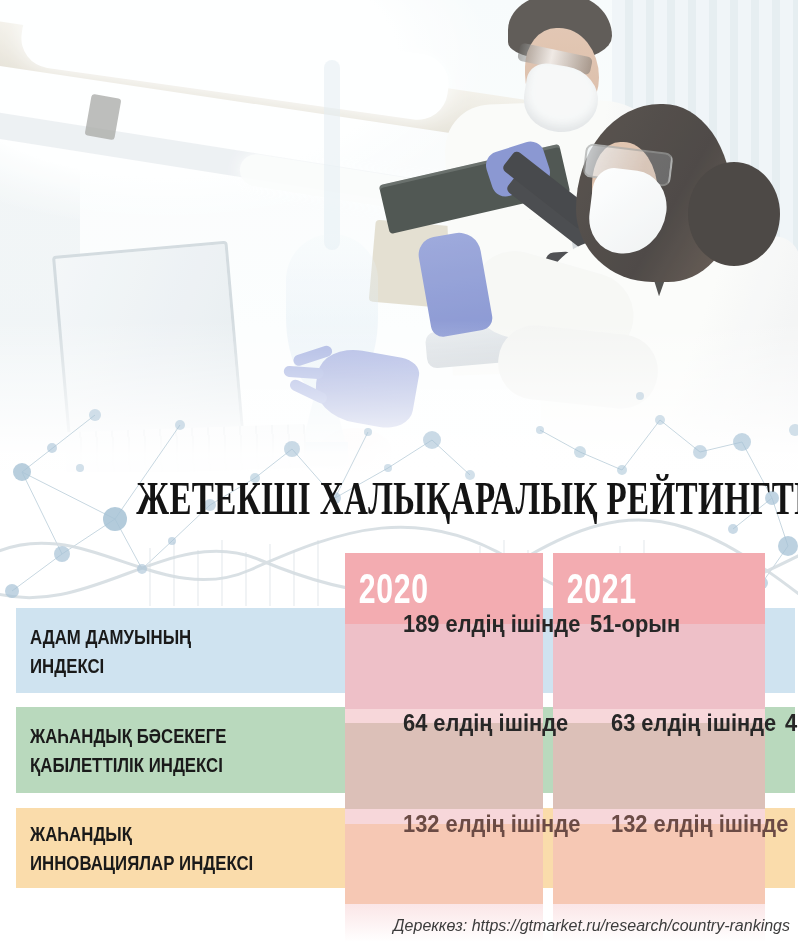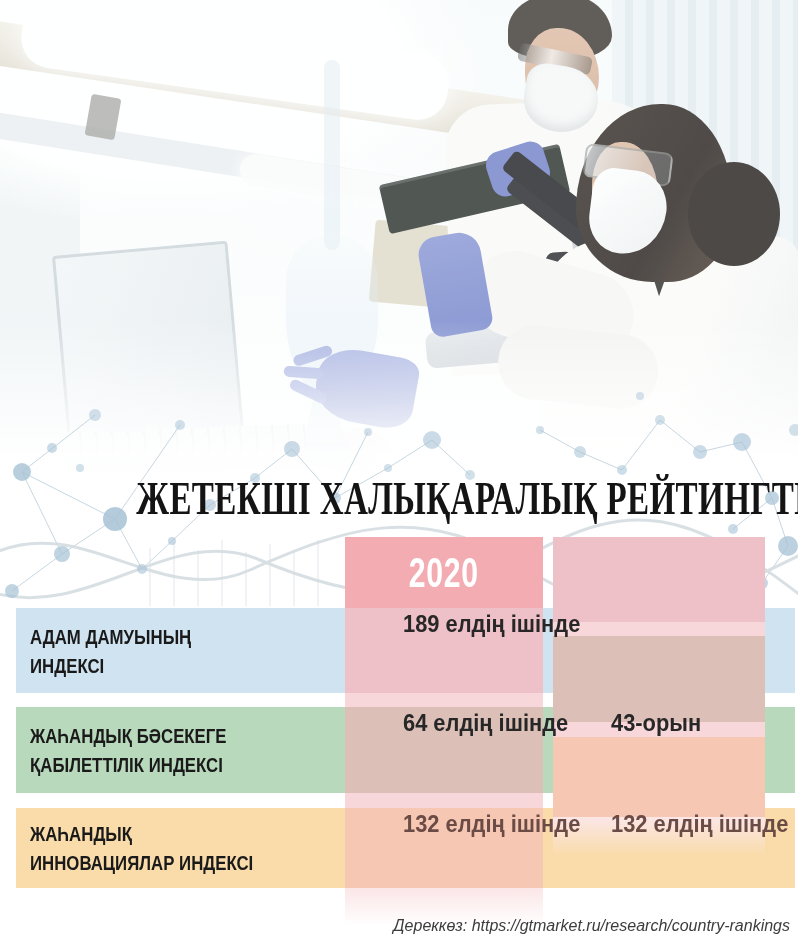--- a/index.html
+++ b/index.html
@@ -108,21 +108,21 @@
         justify-content:center;padding-left:14px;box-sizing:border-box;}
   .band .lbl{font-weight:700;font-size:21px;line-height:29px;color:var(--label-text,#1a1a1a);}
   .band .lbl span{display:inline-block;transform:scaleX(.8);transform-origin:0 50%;white-space:nowrap;}
   .band1{top:608px;height:85px;background:var(--row-blue,#cfe3f0);}
   .band2{top:707px;height:86px;background:var(--row-green,#b9d9bd);}
   .band3{top:808px;height:80px;background:var(--row-orange,#fadcab);}
 
   
   .pinkcol{position:absolute;top:537px;height:389px;z-index:4;}
   .pc1{left:345px;width:198px;} .pc2{left:553px;width:212px;}
-  .pinkcol .hseg{height:71px;background:var(--pink-header,#f3acb1);display:flex;align-items:center;justify-content:center;}
+  .pinkcol .hseg{height:71px;background:var(--pink-header,#f3acb1);display:flex;align-items:center;justify-content:flex-start;margin-top:16px;}
   .pinkcol .year{font-weight:700;font-size:42px;color:var(--year-text,#fff);letter-spacing:1px;
                  display:inline-block;transform:scaleX(.72);white-space:nowrap;}
   .pinkcol .sb{height:85px;background:var(--pink-on-blue,#eec0c8);}
   .pinkcol .g1{height:14px;background:var(--pink-gap,#f7d7da);}
   .pinkcol .sg{height:86px;background:var(--pink-on-green,#dcc0b8);}
   .pinkcol .g2{height:15px;background:var(--pink-gap,#f7d7da);}
   .pinkcol .so{height:80px;background:var(--pink-on-orange,#f6c8b4);}
   .pinkcol .tail{height:38px;background:linear-gradient(var(--pink-tail,#fbe6e7),rgba(251,230,231,0));}
 
   
@@ -301,35 +301,40 @@
       <span class="year">2020</span>
     </div>
     <div class="sb"></div>
     <div class="g1"></div>
     <div class="sg"></div>
     <div class="g2"></div>
     <div class="so"></div>
     <div class="tail"></div>
   </div>
   <div class="pinkcol pc2">
+    <div class="hseg">
+      <span class="year">2021</span>
+    </div>
     <div class="sb"></div>
     <div class="g1"></div>
     <div class="sg"></div>
     <div class="g2"></div>
     <div class="so"></div>
     <div class="tail"></div>
   </div>
 
   <div class="cell r1 c1">
     <div><span>189 елдің ішінде</span></div>
+    <div><span>51-орын</span></div>
   </div>
   <div class="cell r2 c1">
     <div><span>64 елдің ішінде</span></div>
   </div>
   <div class="cell r2 c2">
+    <div><span>63 елдің ішінде</span></div>
     <div><span>43-орын</span></div>
   </div>
   <div class="cell r3 c1">
     <div><span>132 елдің ішінде</span></div>
   </div>
   <div class="cell r3 c2">
     <div><span>132 елдің ішінде</span></div>
   </div>
 
   <div class="source">Дереккөз: https://gtmarket.ru/research/country-rankings</div>

